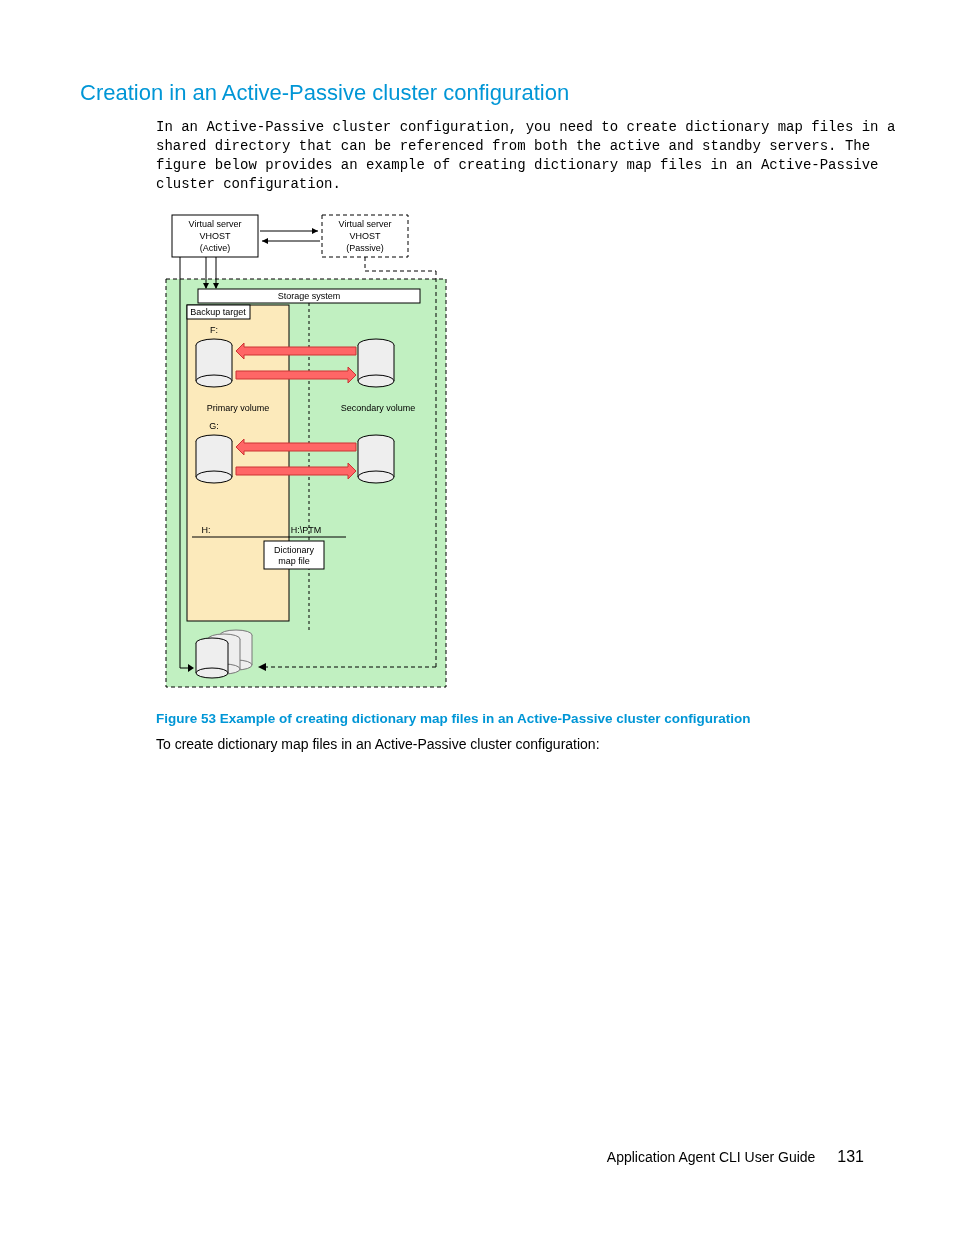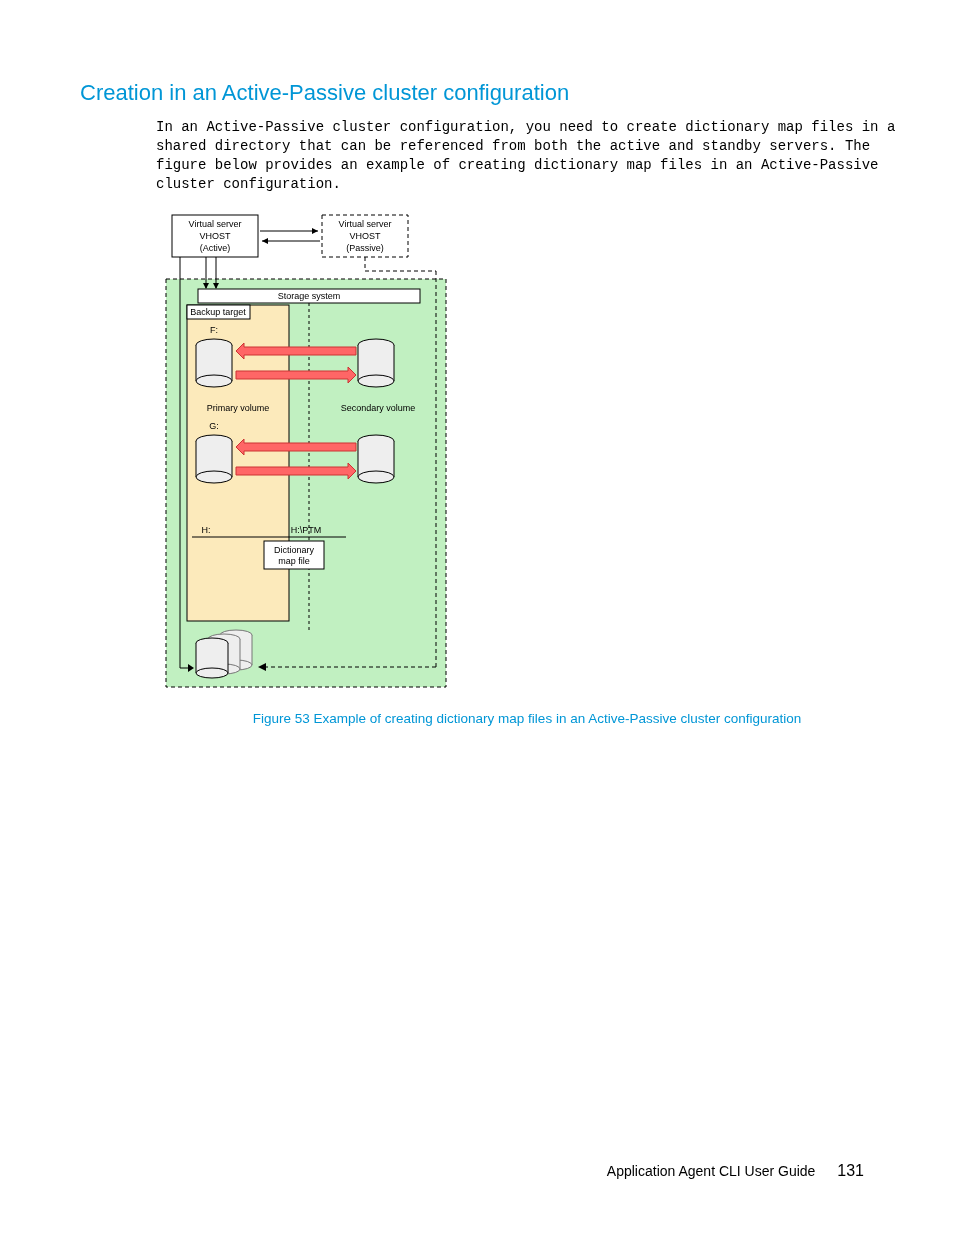--- a/index.html
+++ b/index.html
@@ -23,37 +23,36 @@
   }
   .body-text {
     color: #000;
     font-size: 14px;
     line-height: 1.35;
     margin: 0 0 14px 76px;
     font-family: Liberation Mono, monospace;
   }
   .caption {
     color: #0096d6;
-    font-weight: normal;
+    font-weight: bold;
     font-size: 13.5px;
     margin: 14px 0 10px 76px;
-    text-align: center;
   }
   .post-caption {
     color: #000;
     font-size: 14px;
     margin: 0 0 0 76px;
   }
   .figure-wrap {
     margin-left: 76px;
     margin-top: 19px;
   }
   .footer {
     position: absolute;
-    bottom: 55px;
+    bottom: 69px;
     right: 90px;
     font-size: 14px;
     color: #000;
   }
   .page-num {
     display: inline-block;
     margin-left: 18px;
     font-size: 16px;
   }
   
@@ -189,18 +188,19 @@
       </g>
 
       <line x1="24" y1="455" x2="36" y2="455" stroke="#000"></line>
       <polygon points="38,455 32,451 32,459" fill="#000"></polygon>
 
       <rect x="10" y="66" width="280" height="408" fill="none" stroke="#000" stroke-dasharray="4,3"></rect>
     </svg>
   </div>
 
   <p class="caption">Figure 53 Example of creating dictionary map files in an Active-Passive cluster configuration</p>
+  <p class="post-caption">To create dictionary map files in an Active-Passive cluster configuration:</p>
 </div>
 
 <div class="footer">
   <span>Application Agent CLI User Guide</span>
   <span class="page-num">131</span>
 </div>
 
 </body></html>

